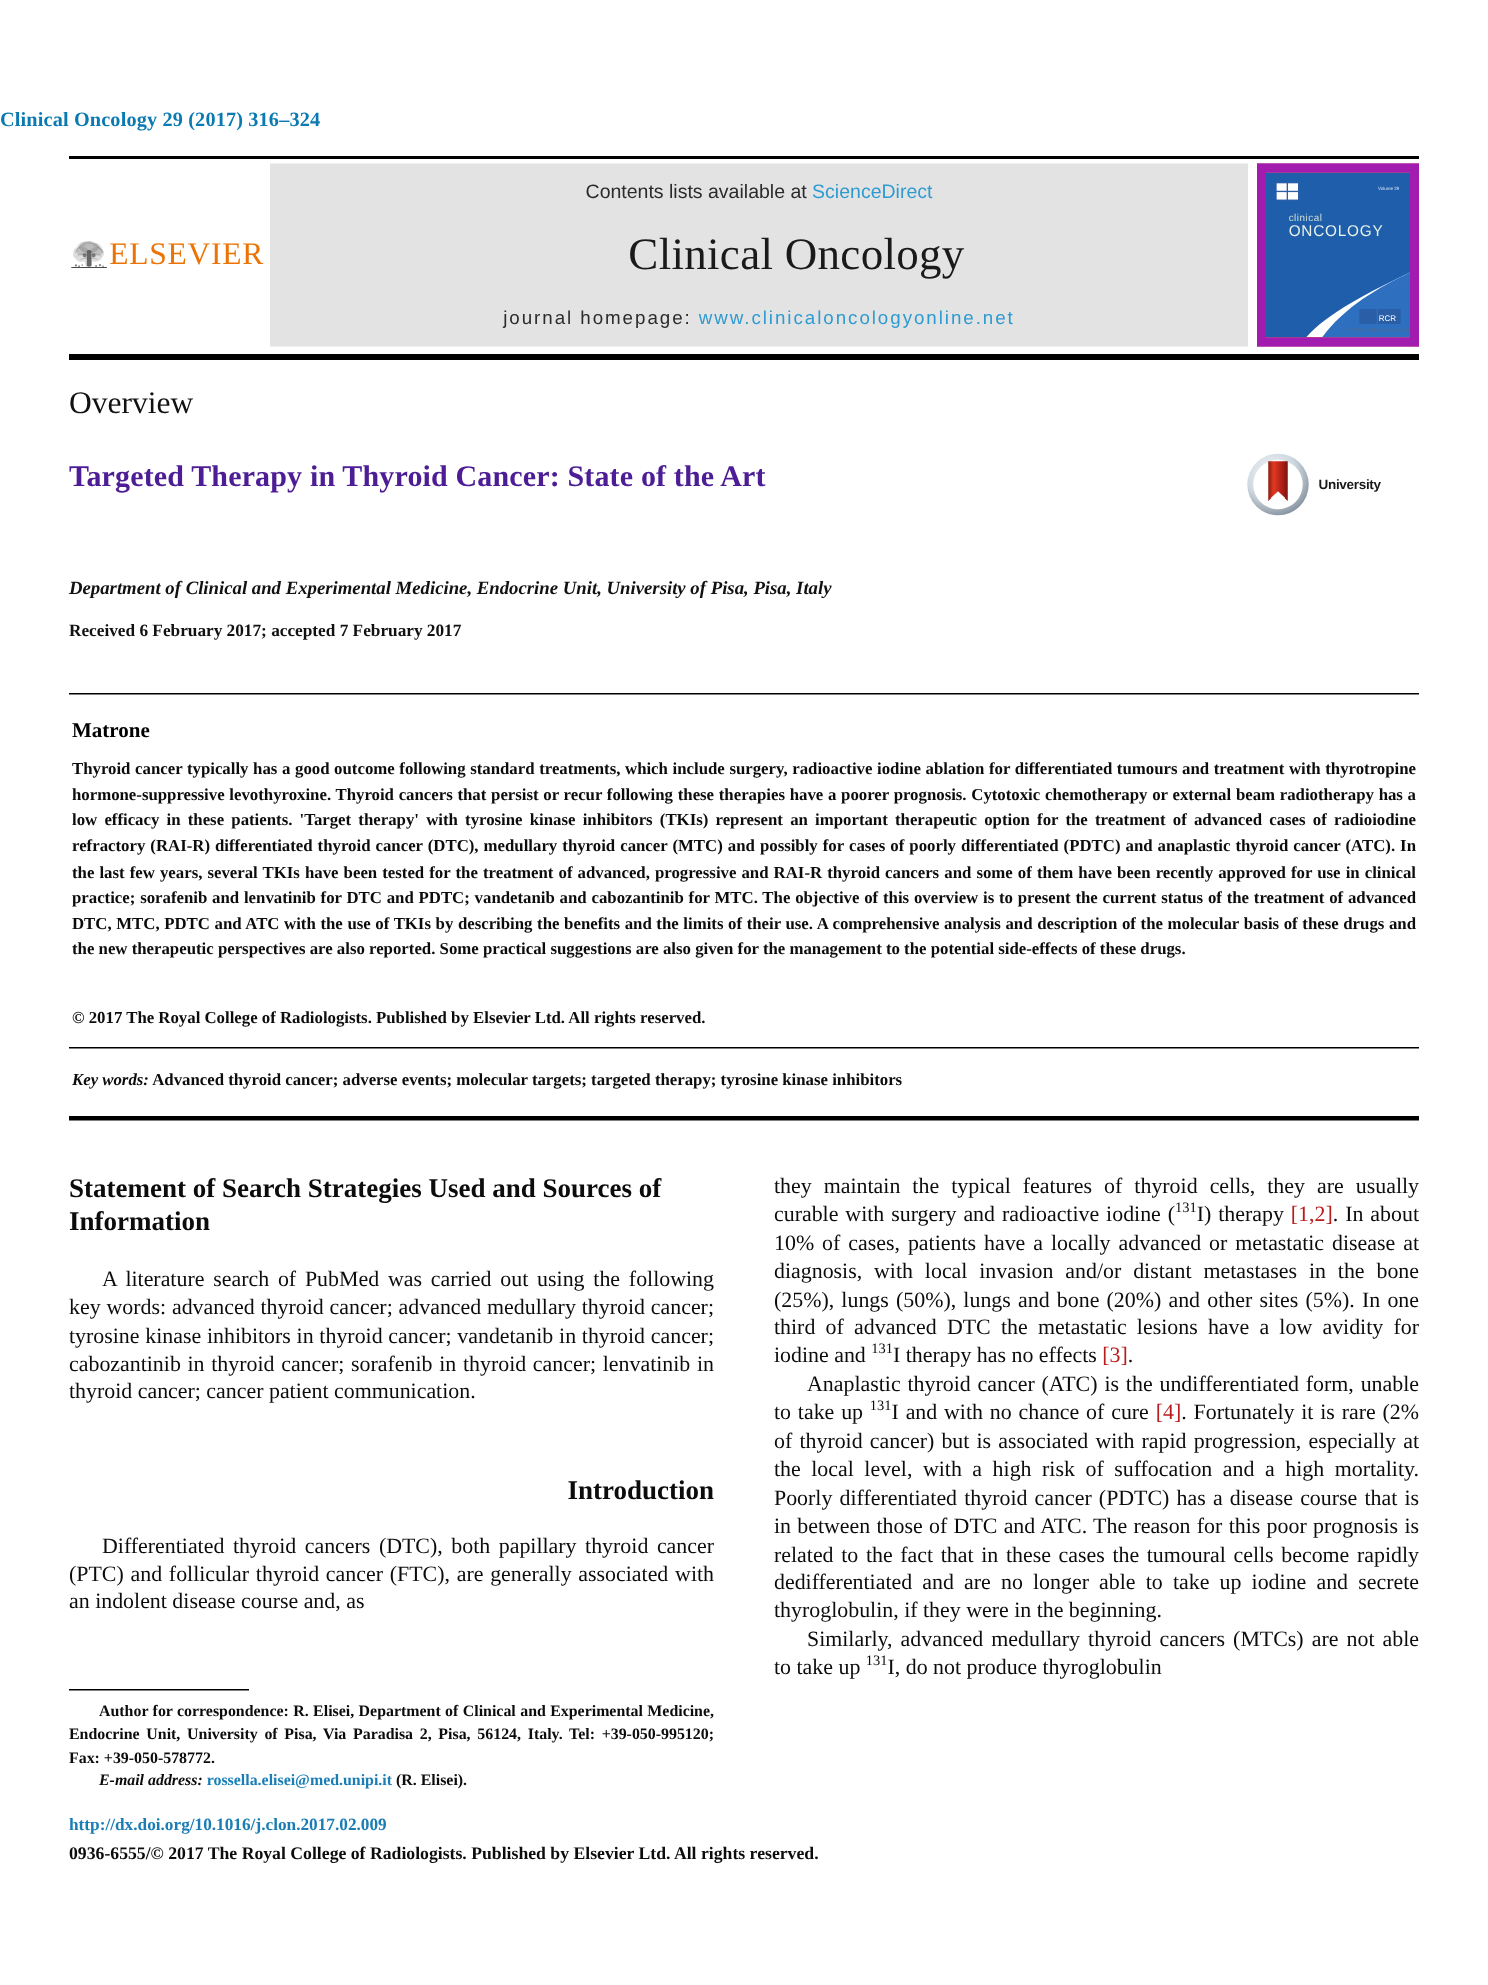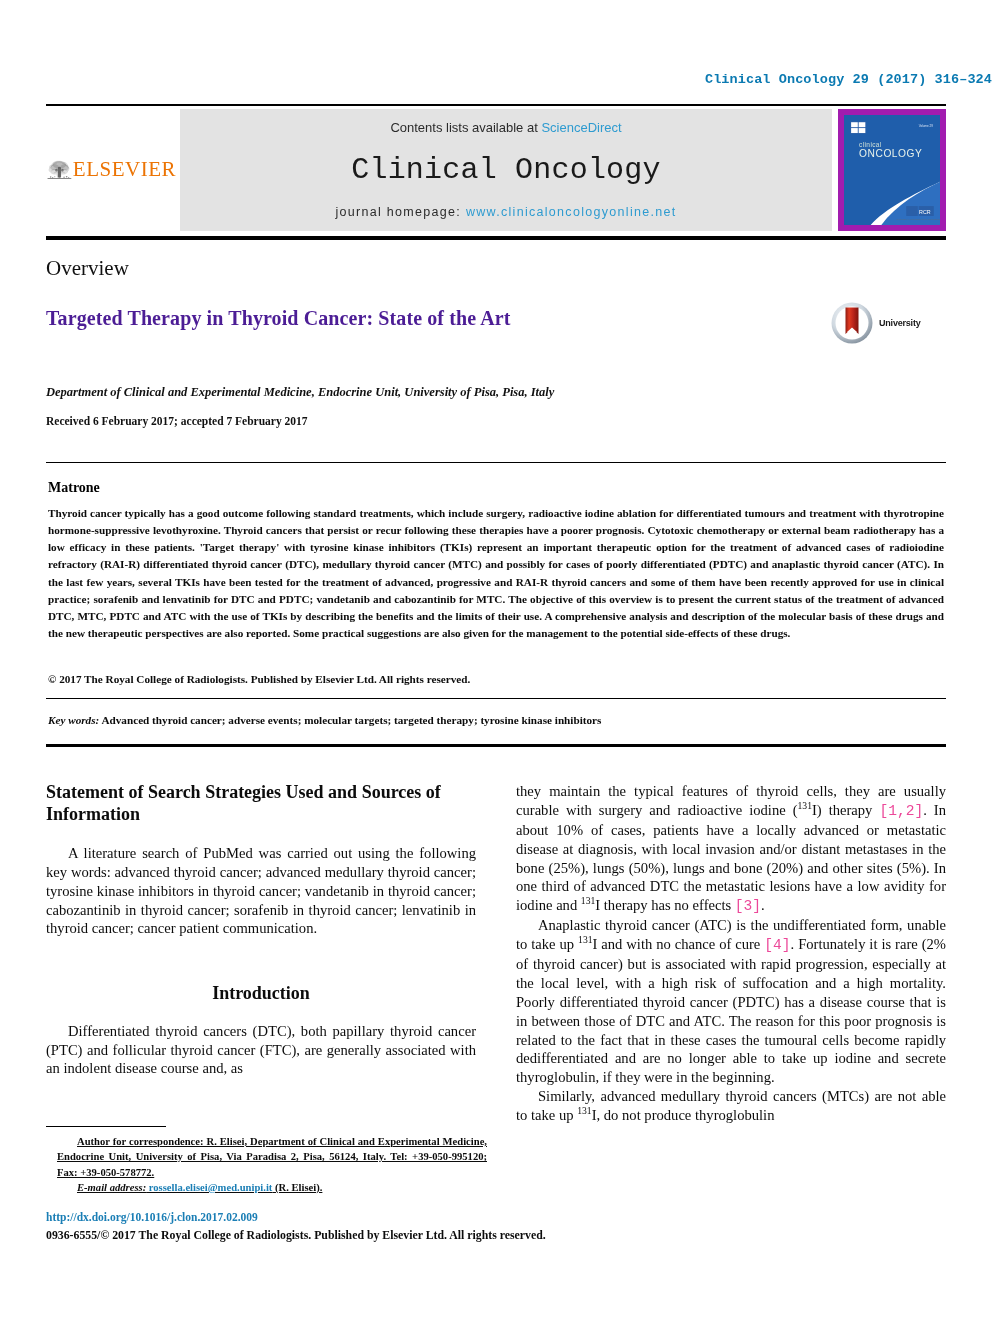--- a/index.html
+++ b/index.html
@@ -22,22 +22,22 @@
     width: 992px;
     height: 1323px;
     background: #fff;
   }
 
   
   .running-head {
     position: absolute;
     left: 0; top: 72px;
     width: 992px;
-    text-align: right;
-    font-family: Liberation Mono, monospace;
+    text-align: left;
+    font-family: Liberation Serif, serif;
     font-weight: bold;
     font-size: 13.5px;
     color: #0b7ab2;
     letter-spacing: .1px;
   }
 
   
   .masthead {
     position: absolute;
     left: 46px; top: 104px;
@@ -87,24 +87,25 @@
     text-align: center;
     font-family: "Liberation Sans", sans-serif;
     font-size: 13px;
     color: #2b2b2b;
   }
   .cb-line1 .sd { color: #2e9bd0; }
   .cb-title {
     position: absolute;
     top: 44px; left: 0; width: 100%;
     text-align: center;
-    font-family: Liberation Mono, monospace;
+    font-family: Liberation Serif, serif;
     font-size: 30px;
     color: #1a1a1a;
     letter-spacing: .2px;
+    padding-left: 25px;
   }
   .cb-line3 {
     position: absolute;
     bottom: 12px; left: 0; width: 100%;
     text-align: center;
     font-family: "Liberation Sans", sans-serif;
     font-size: 12.5px;
     color: #2b2b2b;
     letter-spacing: 1.3px;
   }
@@ -253,43 +254,42 @@
     font-size: 18px;
     font-weight: bold;
     line-height: 1.22;
     margin: 0 0 18px 0;
     text-align: left;
   }
   .sec-h2 {
     font-size: 18px;
     font-weight: bold;
     margin: 44px 0 16px 0;
-    text-align: center;
+    text-align: right;
   }
   .para { margin: 0; text-indent: 22px; }
   .para + .para { margin-top: 0; }
   sup { font-size: 0.66em; vertical-align: super; line-height: 0; }
-  .ref { color: #ec4899; font-family: Liberation Mono, monospace; }
+  .ref { color: #b91c1c; }
 
   
   .fn-rule {
     position: absolute;
     left: 46px; top: 1126px;
     width: 120px; height: 1px; background: #000;
   }
   .footnote {
     position: absolute;
-    left: 57px; top: 1134px;
+    left: 46px; top: 1134px;
     width: 430px;
     font-size: 10.6px;
     line-height: 1.45;
     text-align: justify;
     font-weight: bold;
     color: #0c0c0c;
-    text-decoration: underline;
   }
   .footnote .indent { text-indent: 20px; }
   .footnote .em-label { font-style: italic; }
   .mail { color: #1a7eb5; }
 
   
   .doi {
     position: absolute;
     left: 46px; top: 1211px;
     font-size: 11.5px;

